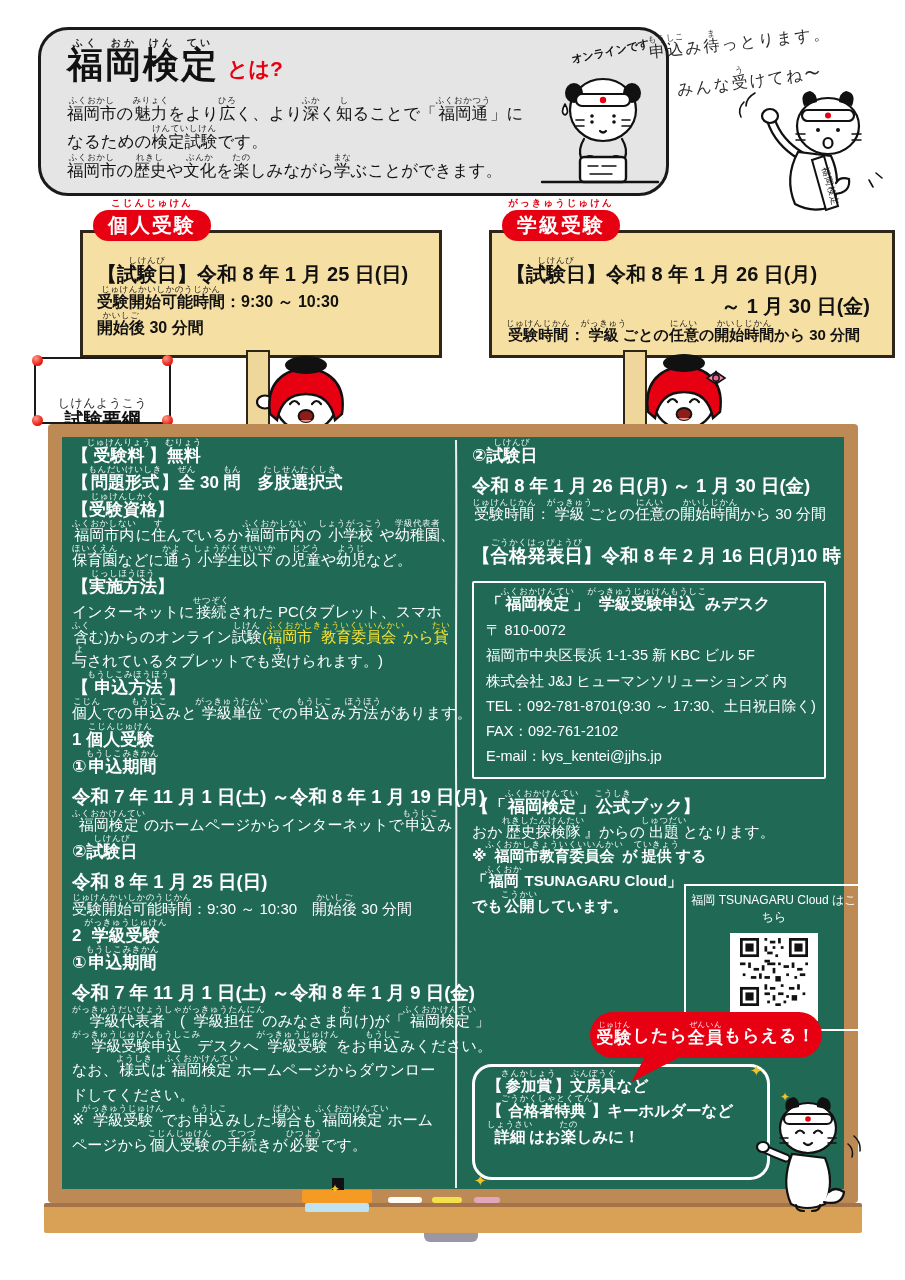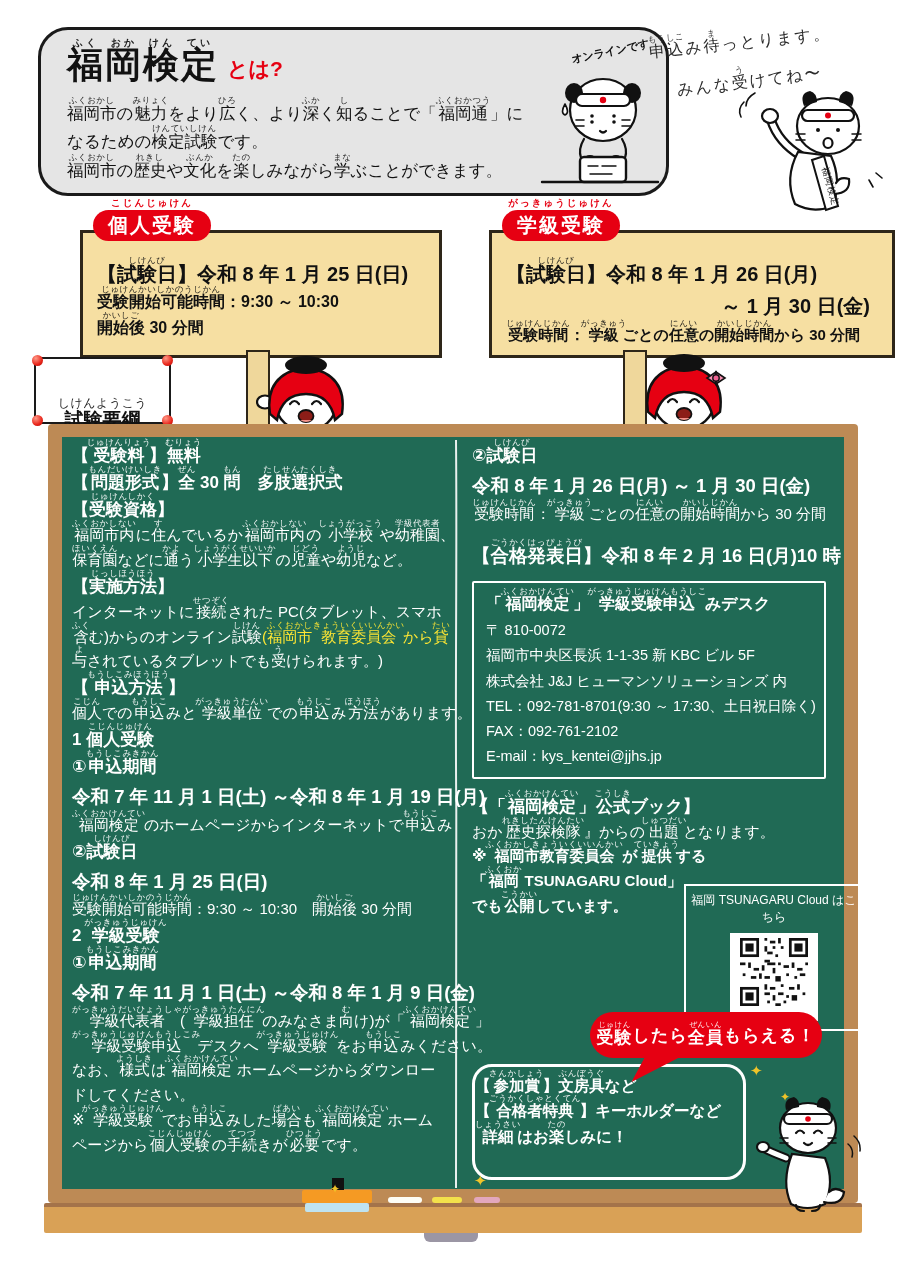--- a/index.html
+++ b/index.html
@@ -86,21 +86,21 @@
   .chalk-p{left:474px;width:26px;background:#e3a7bd;}
 
   
   .bubble{left:590px;top:1012px;width:232px;height:46px;background:var(--red);border-radius:24px;
           display:flex;align-items:center;justify-content:center;color:#fff;font-weight:bold;
           font-size:17px;z-index:5;letter-spacing:1px;}
   .bubble rt{font-size:7.5px;}
   .tail{left:628px;top:1054px;width:58px;height:28px;background:var(--red);
         clip-path:polygon(6% 100%,32% 0,100% 0);z-index:5;}
   .prize{left:472px;top:1064px;width:268px;height:106px;border:3px solid #fff;border-radius:20px;
-         padding:2px 0;z-index:4;}
+         padding:2px 12px;z-index:4;}
   .prize .ln{color:#fff;}
   .pz{font-size:15.5px;font-weight:bold;padding-top:8px;}
   .sparkle{position:absolute;color:#f0c429;font-size:15px;z-index:6;}
   .cat-bottom{left:756px;top:1086px;z-index:6;}
 </style>
 </head>
 <body>
 
 <div class="page">
 

